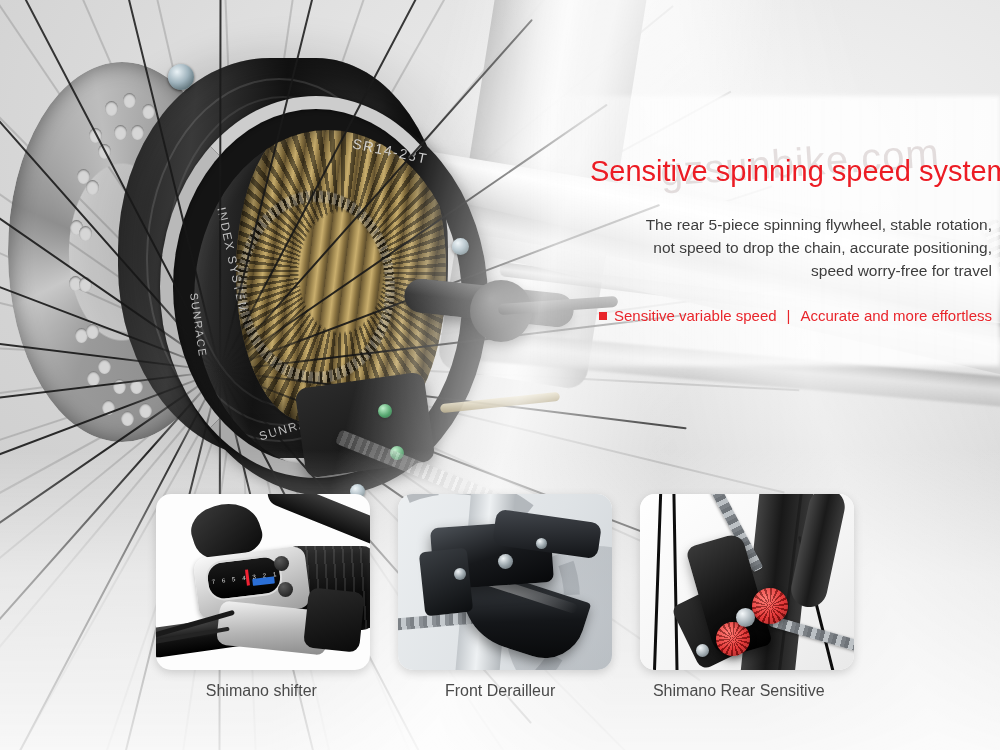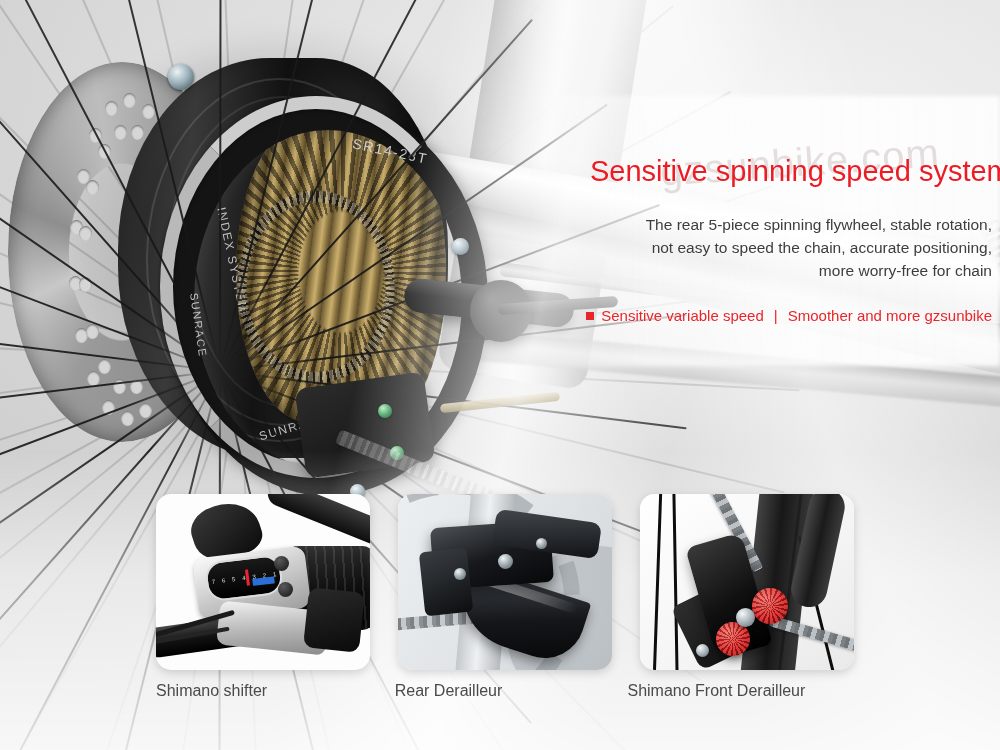--- a/index.html
+++ b/index.html
@@ -329,21 +329,21 @@
     box-shadow:0 1px 4px rgba(0,0,0,.5);}
   .t3-chain{position:absolute;border-radius:3px;
     background:repeating-linear-gradient(90deg,#6f7479 0 4px,#bcc1c5 4px 9px,#7c8186 9px 13px);
     box-shadow:0 1px 3px rgba(0,0,0,.35);}
   .t3-fork{position:absolute;left:160px;top:-6px;width:36px;height:120px;border-radius:18px;
     background:linear-gradient(90deg,#474747,#1a1a1a 50%,#3b3b3b);transform:rotate(12deg);}
 
   
   .captions{position:absolute;left:156px;top:682px;width:700px;height:30px;display:flex;gap:28px;}
   .caption{
-    width:214px;color:#4a4a4a;font-size:16px;
+    width:214px;text-align:center;color:#4a4a4a;font-size:16px;
     white-space:nowrap;font-family:"Liberation Sans",sans-serif;
   }
   .caption.c3{position:relative;left:-6px;width:226px;}
 </style>
 </head>
 <body>
 
 <div class="stage">
 
   <div class="photo">
@@ -497,30 +497,30 @@
     <div class="text-scrim"></div>
     <div class="bottom-scrim"></div>
   </div>
 
   <div class="watermark">gzsunbike.com</div>
 
   <div class="copy">
     <h1 class="headline">Sensitive spinning speed system</h1>
     <p class="para">
       <span>The rear 5-piece spinning flywheel, stable rotation,</span>
-      <span>not easy to speed the chain, accurate positioning,</span>
-      <span>more worry-free for chain</span>
+      <span>not speed to drop the chain, accurate positioning,</span>
+      <span>speed worry-free for travel</span>
     </p>
   </div>
 
   <div class="tagline">
     <span class="sq"></span>
     <span>Sensitive variable speed</span>
     <span class="sep">|</span>
-    <span>Smoother and more gzsunbike</span>
+    <span>Accurate and more effortless</span>
   </div>
 
   <div class="thumbs">
 
     <div class="thumb">
       <div class="thumb-inner">
         <div class="t1-bar"></div>
         <div class="t1-bar2"></div>
         <div class="t1-grip"></div>
         <div class="t1-grip-rib"></div>
@@ -587,17 +587,17 @@
           </div>
         <div class="t3-hub" style="left:96px;top:114px;width:19px;height:19px;"></div>
         <div class="t3-hub" style="left:56px;top:150px;width:13px;height:13px;"></div>
       </div>
     </div>
 
   </div>
 
   <div class="captions">
     <div class="caption">Shimano shifter</div>
-    <div class="caption">Rear Derailleur</div>
-    <div class="caption c3">Shimano Front Derailleur</div>
+    <div class="caption">Front Derailleur</div>
+    <div class="caption c3">Shimano Rear Sensitive</div>
   </div>
 
 </div>
 
 </body></html>

